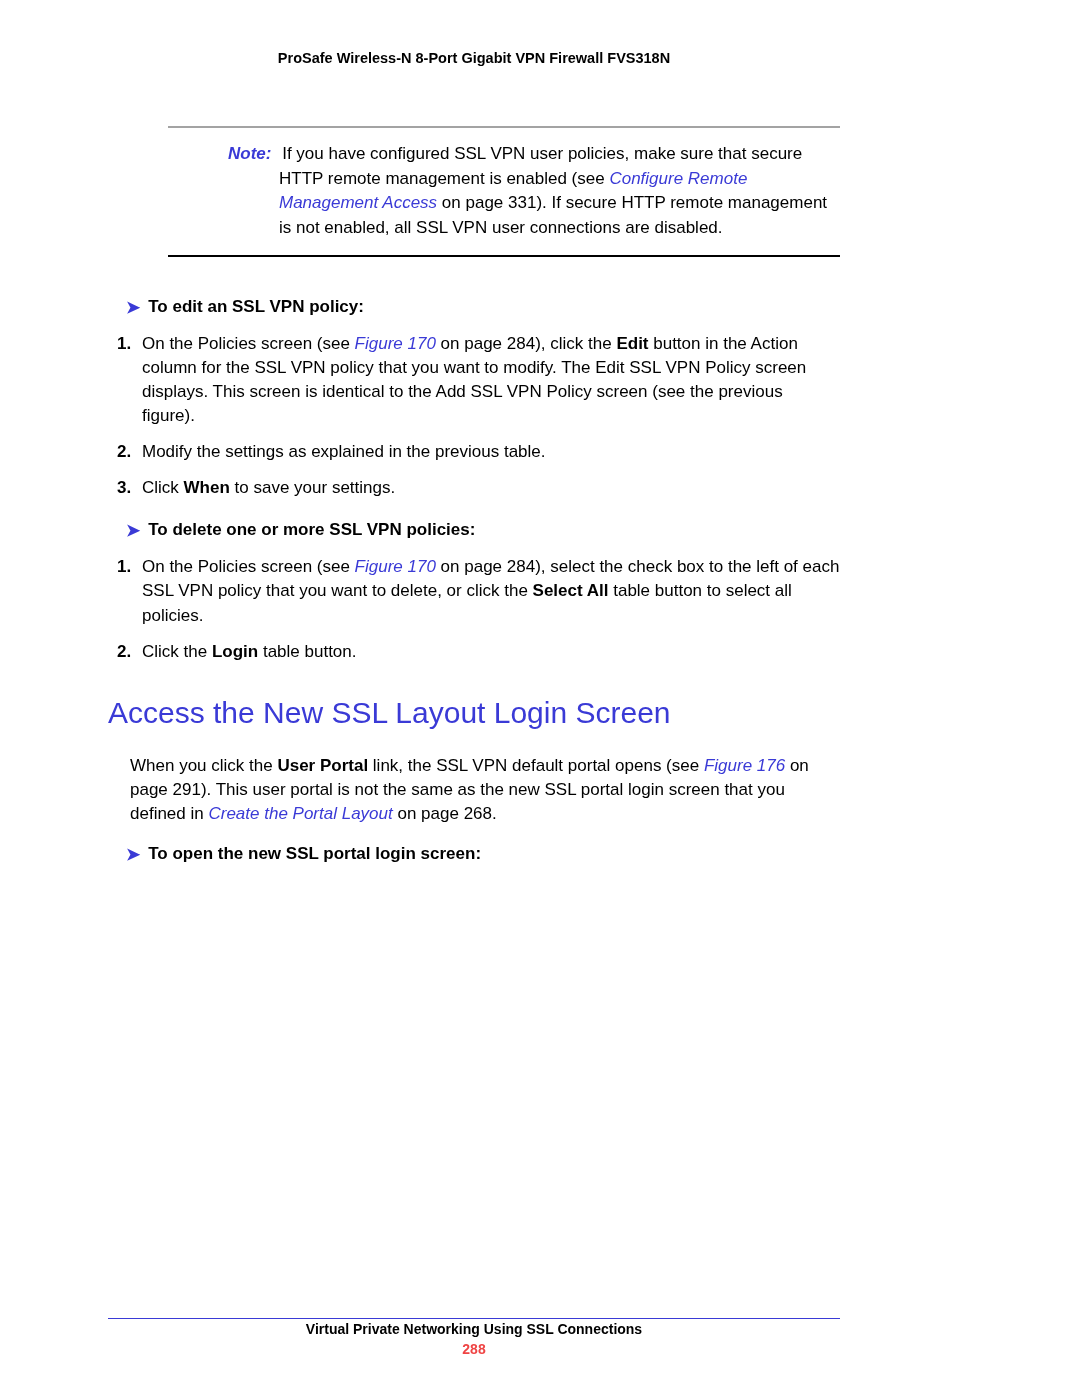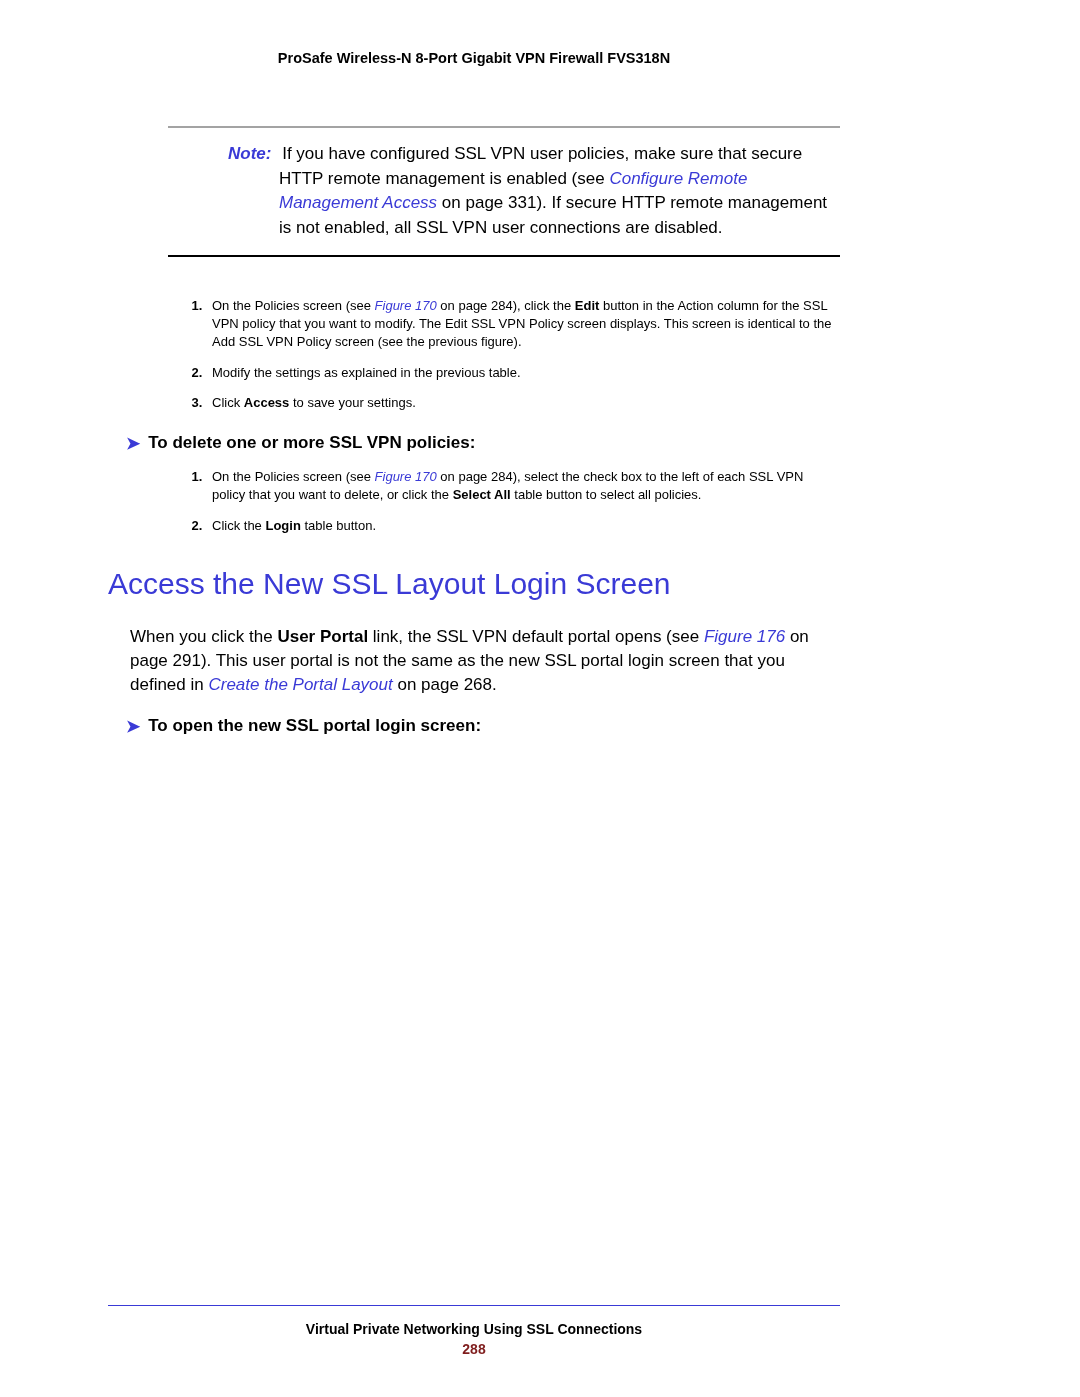--- a/index.html
+++ b/index.html
@@ -55,23 +55,23 @@
     margin: 18px 0 14px 18px;
   }
   .arrow {
     color: #3a3ad6;
     font-size: 17px;
     padding-right: 8px;
     display: inline-block;
     vertical-align: middle;
   }
   ol.steps {
-    margin: 0 0 20px 98px;
+    margin: 0 0 20px 28px;
     padding: 0;
-    font-size: 13px;
+    font-size: 17px;
     line-height: 1.42;
   }
   ol.steps > li {
     margin-bottom: 12px;
     padding-left: 6px;
   }
   ol.steps > li::marker {
     font-weight: bold;
     color: #000;
   }
@@ -102,55 +102,58 @@
     text-decoration: underline;
     font-family: Georgia, serif;
   }
   .footer {
     position: absolute;
     left: 108px;
     right: 108px;
     bottom: 40px;
     text-align: center;
     border-top: 1px solid #3a3ad6;
-    padding-top: 15px;
+    padding-top: 2px;
   }
   .footer-chapter {
     font-size: 14px;
     font-weight: bold;
     color: #000;
   }
   .footer-page {
     font-size: 14px;
     font-weight: bold;
-    color: #7f1d1d;
+    color: #ef4444;
     margin-top: 4px;
   }
 </style>
 </head>
 <body>
 
 <div class="page">
 
   <div class="header-title">ProSafe Wireless-N 8-Port Gigabit VPN Firewall FVS318N</div>
 
   <div class="note-box">
     <span class="note-first">
       <span class="note-label">Note:</span>
       <span>If you have configured SSL VPN user policies, make sure that secure HTTP remote management is enabled (see </span><span class="link">Configure Remote Management Access</span><span> on page 331). If secure HTTP remote management is not enabled, all SSL VPN user connections are disabled.</span>
     </span>
   </div>
 
+  <div class="proc-heading">
+    <span class="arrow">➤</span><span>To edit an SSL VPN policy:</span>
+  </div>
   <ol class="steps">
     <li>
       <span>On the Policies screen (see </span><span class="link">Figure 170</span><span> on page 284), click the </span><span class="bold">Edit</span><span> button in the Action column for the SSL VPN policy that you want to modify. The Edit SSL VPN Policy screen displays. This screen is identical to the Add SSL VPN Policy screen (see the previous figure).</span>
     </li>
     <li>Modify the settings as explained in the previous table.</li>
     <li>
-      <span>Click </span><span class="bold">Access</span><span> to save your settings.</span>
+      <span>Click </span><span class="bold">When</span><span> to save your settings.</span>
     </li>
   </ol>
 
   <div class="proc-heading">
     <span class="arrow">➤</span><span>To delete one or more SSL VPN policies:</span>
   </div>
   <ol class="steps">
     <li>
       <span>On the Policies screen (see </span><span class="link">Figure 170</span><span> on page 284), select the check box to the left of each SSL VPN policy that you want to delete, or click the </span><span class="bold">Select All</span><span> table button to select all policies.</span>
     </li>

